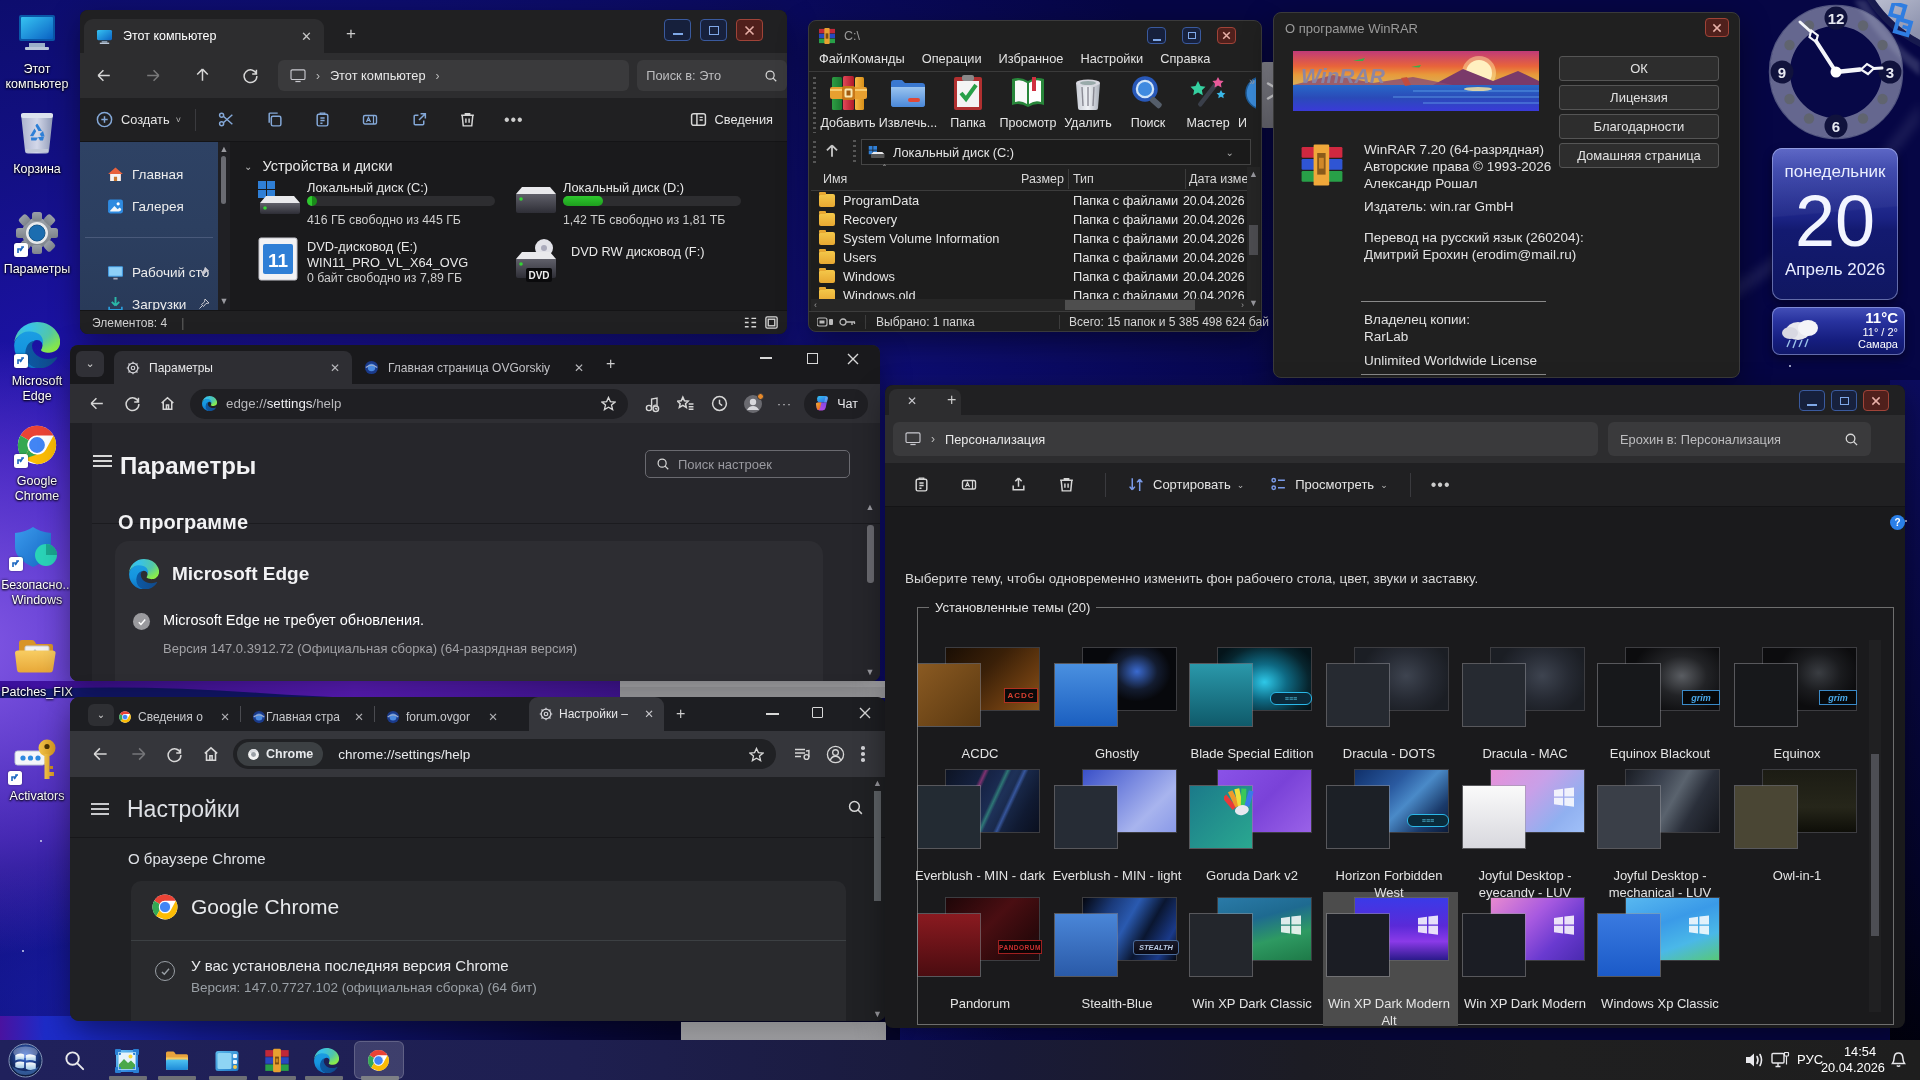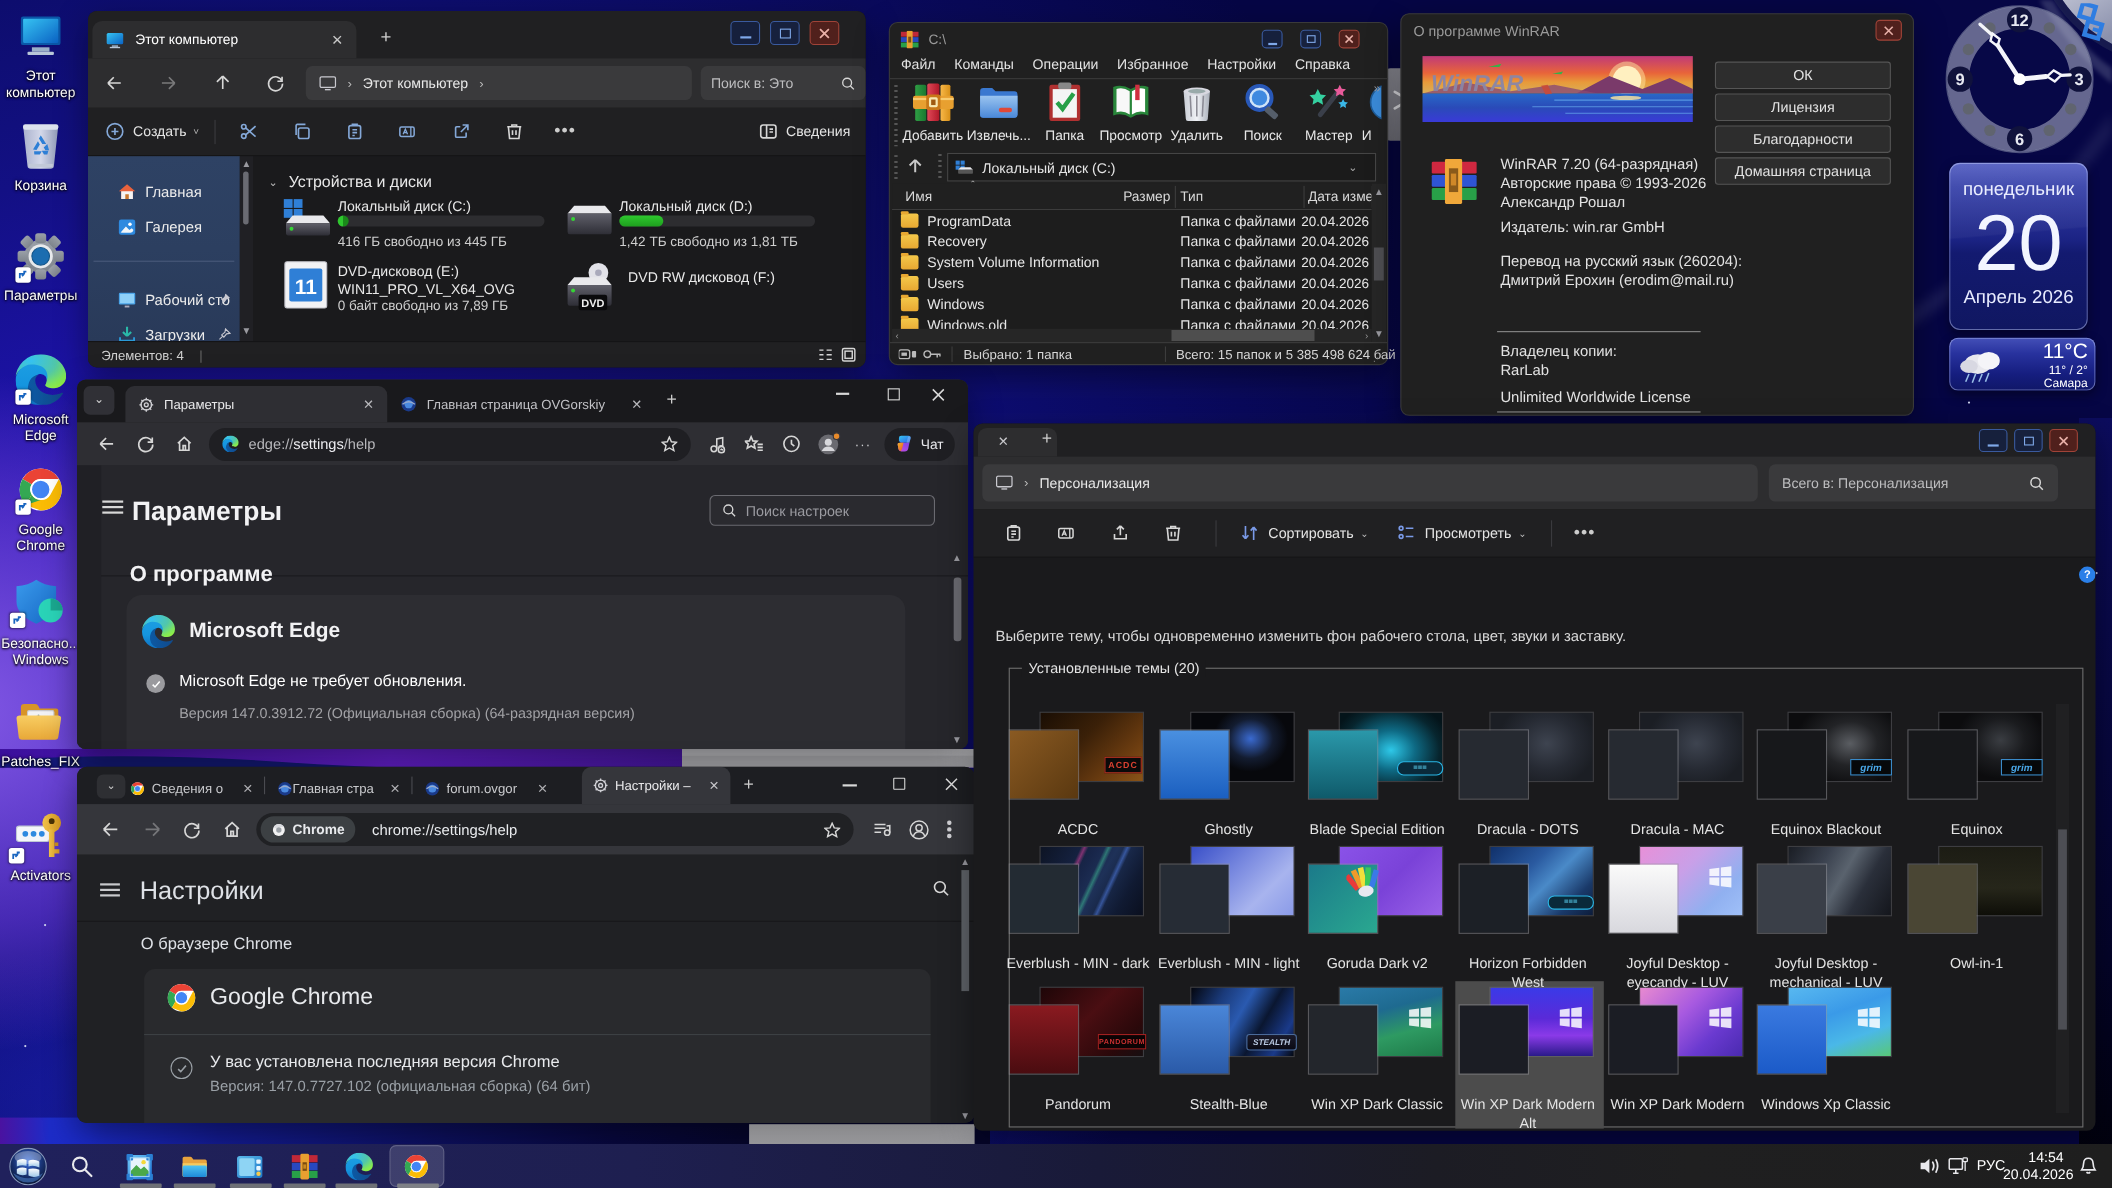--- a/index.html
+++ b/index.html
@@ -368,21 +368,21 @@
       <ellipse cx="28" cy="17" rx="10" ry="8" fill="#f4f4f8"></ellipse>
       <ellipse cx="10" cy="22" rx="8" ry="6" fill="#d8d8e2"></ellipse>
   <g stroke="#9ac0e8" stroke-width="1.4">
         <line x1="10" y1="29" x2="7" y2="36"></line>
         <line x1="16" y1="29" x2="13" y2="37"></line>
         <line x1="22" y1="29" x2="19" y2="36"></line>
         <line x1="28" y1="28" x2="25" y2="36"></line>
       </g>
  </svg>
  <div class="abs" style="right:7px;top:2px;text-align:right">
-  <div style="font-size:19px;font-weight:normal">11°C</div>
+  <div style="font-size:15px;font-weight:bold">11°C</div>
   <div style="font-size:11px;margin-top:0">11° / 2°</div>
   <div style="font-size:11px">Самара</div>
  </div>
 </div>
 
 <div class="win" id="explorer" style="left:80px;top:10px;width:707px;height:324px;background:#1a1a1c;overflow:hidden">
 
  <div class="abs" style="left:0;top:0;width:707px;height:43px;background:#202022">
   <div class="abs" style="left:4px;top:9px;width:240px;height:34px;background:#2d2d2f;border-radius:9px 9px 0 0;display:flex;align-items:center;padding:0 12px;gap:10px">
    <svg width="17" height="15" viewBox="0 0 18 16">
@@ -610,21 +610,21 @@
         </div>
    <div class="wb cl" style="width:19px;height:17px">
           <svg width="9" height="9" viewBox="0 0 11 11">
             <path d="M1.5 1.5 L9.5 9.5 M9.5 1.5 L1.5 9.5" stroke="#e8b0a8" stroke-width="1.8"></path>
           </svg>
         </div>
   </div>
  </div>
  <div class="abs" style="left:0;top:30px;width:100%;height:21px;border-bottom:1px solid #3a3a3a;display:flex;gap:0;color:#e2e2e2;font-size:12.8px">
   <span style="margin-left:10px">Файл</span>
-      <span style="margin-left:17px">Команды</span>
+      <span style="">Команды</span>
       <span style="margin-left:17px">Операции</span>
       <span style="margin-left:17px">Избранное</span>
       <span style="margin-left:17px">Настройки</span>
       <span style="margin-left:17px">Справка</span>
  </div>
 
  <div class="abs" style="left:0;top:52px;width:100%;height:64px">
   <div class="abs" style="left:4px;top:4px;width:3px;height:56px;background:repeating-linear-gradient(#555 0 2px,transparent 2px 5px)"></div>
   <div class="abs" style="left:9px;top:0;display:flex">
    <div class="wr-tool"><svg width="40" height="40" viewBox="0 0 40 40">
@@ -1184,21 +1184,21 @@
  <div class="abs" style="left:0;top:30px;width:100%;height:48px;background:#2d2d2f;display:flex;align-items:center">
   <div style="margin-left:8px;width:705px;height:34px;background:#3a3a3c;border-radius:6px;display:flex;align-items:center;padding:0 12px;gap:10px">
    <svg width="16" height="14" viewBox="0 0 18 16">
           <rect x="1" y="1" width="16" height="11" rx="1.5" fill="none" stroke="#c9c9cf" stroke-width="1.3"></rect>
           <rect x="6" y="13.6" width="6" height="1.4" fill="#c9c9cf"></rect>
         </svg>
    <span style="color:#bbb;font-size:12px">›</span>
    <span style="color:#e8e8e8;font-size:12.8px">Персонализация</span>
   </div>
   <div style="margin-left:10px;width:263px;height:34px;background:#3a3a3c;border-radius:6px;display:flex;align-items:center;padding:0 12px">
-   <span style="color:#bdbdbf;font-size:12.8px">Всего в: Персонализация</span>
+   <span style="color:#bdbdbf;font-size:12.8px">Ерохин в: Персонализация</span>
    <svg class="gi" style="margin-left:auto" width="15" height="15" viewBox="0 0 16 16">
           <circle cx="7" cy="7" r="4.6"></circle>
           <path d="M10.4 10.4 L14 14"></path>
         </svg>
   </div>
  </div>
  <div class="abs" style="left:0;top:78px;width:100%;height:44px;background:#202022;border-bottom:1px solid #141416;display:flex;align-items:center;color:#e4e4e4">
   <svg class="gi" style="margin-left:28px" width="17" height="17" viewBox="0 0 16 16">
         <rect x="3" y="3" width="10" height="11" rx="1.5"></rect>
         <path d="M6 3 V2 H10 V3 M6 6.5 H10 M6 9 H10 M6 11.5 H8"></path>

